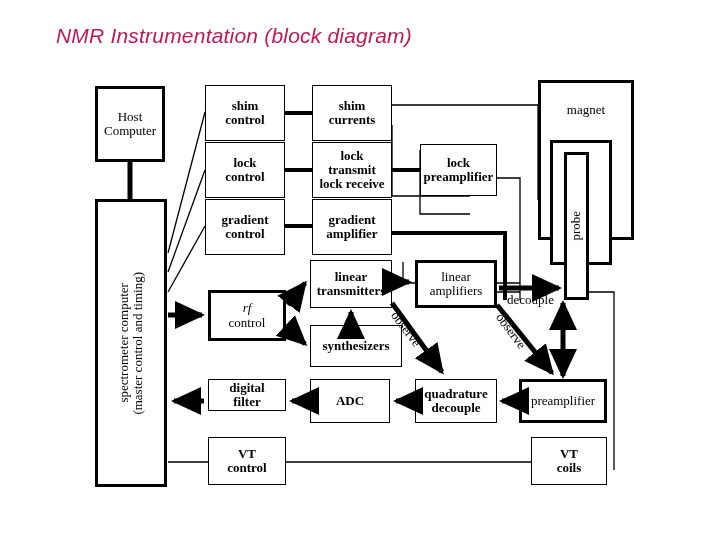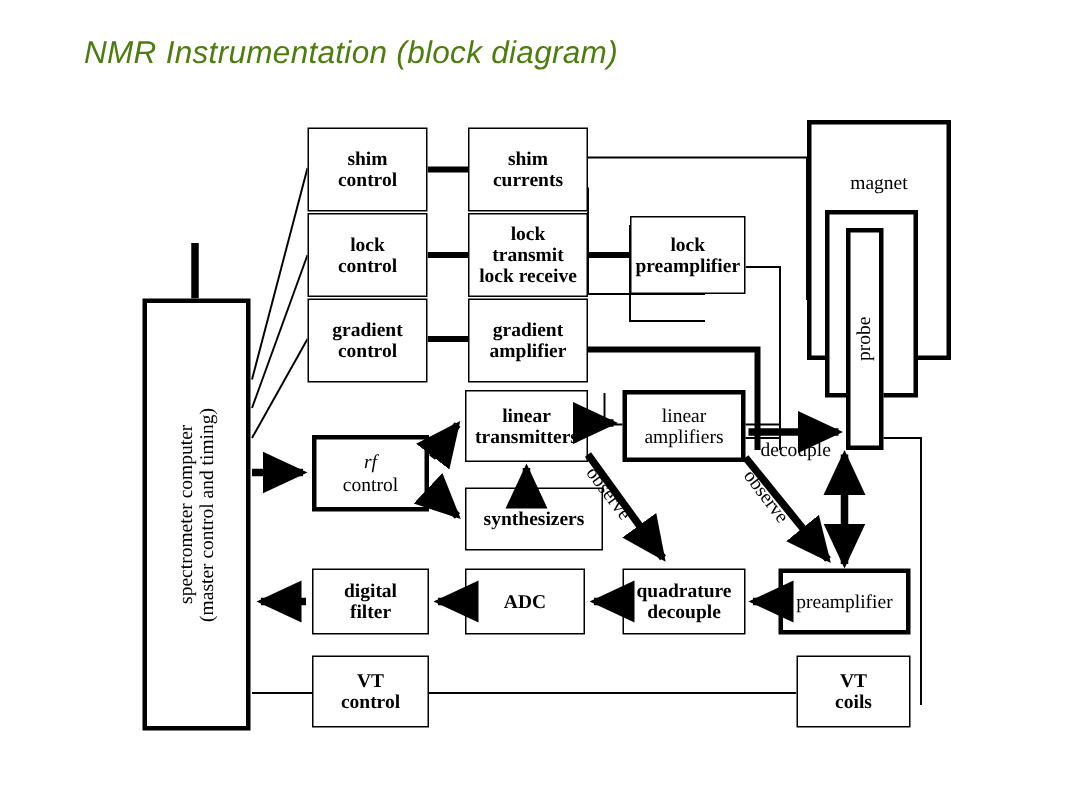--- a/index.html
+++ b/index.html
@@ -15,21 +15,21 @@
     overflow: hidden;
     font-family: "Liberation Serif", "DejaVu Serif", serif;
   }
   #title {
     position: absolute;
     left: 56px;
     top: 24px;
     font-family: "Liberation Sans", "DejaVu Sans", sans-serif;
     font-style: italic;
     font-size: 21px;
-    color: #4d7c0f;
+    color: #be185d;
     white-space: nowrap;
     letter-spacing: 0.2px;
   }
   #diagram {
     position: absolute;
     left: 0;
     top: 0;
     width: 720px;
     height: 540px;
   }
@@ -116,20 +116,26 @@
         <path d="M585 292 L614 292 L614 470" stroke-width="1.3"></path>
 
         <line x1="168" y1="462" x2="208" y2="462" stroke-width="1.3"></line>
 
         <line x1="285" y1="462" x2="531" y2="462" stroke-width="1.3"></line>
 
         <line x1="168" y1="400" x2="208" y2="400" stroke-width="0"></line>
       </g>
     </svg>
 
+    <div class="node thick" style="left:95px; top:86px; width:70px; height:76px;">
+      <span class="lbl">
+        <span>Host</span><br>
+        <span>Computer</span>
+      </span>
+    </div>
 
     <div class="node thick" style="left:95px; top:199px; width:72px; height:288px;">
       <span class="lbl vtext">
         <span>spectrometer computer</span><br>
         <span>(master control and timing)</span>
       </span>
     </div>
 
     <div class="node thin" style="left:205px; top:85px; width:80px; height:56px;">
       <span class="lbl">
@@ -173,21 +179,21 @@
       </span>
     </div>
 
     <div class="node thin" style="left:312px; top:199px; width:80px; height:56px;">
       <span class="lbl">
         <span>gradient</span><br>
         <span>amplifier</span>
       </span>
     </div>
 
-    <div class="node thick" style="left:538px; top:80px; width:96px; height:160px; align-items:flex-start; padding-top:32px; z-index:3;">
+    <div class="node thick" style="left:538px; top:80px; width:96px; height:160px; align-items:flex-start; padding-top:20px; z-index:3;">
       <span class="lbl">magnet</span>
     </div>
 
     <div class="node thick" style="left:550px; top:140px; width:62px; height:125px; z-index:4;">
       <span class="lbl vtext">shim coils</span>
     </div>
 
     <div class="node thick" style="left:564px; top:152px; width:25px; height:148px; z-index:5;">
       <span class="lbl vtext">probe</span>
     </div>
@@ -225,21 +231,21 @@
       <span class="lbl">
         <span>quadrature</span><br>
         <span>decouple</span>
       </span>
     </div>
 
     <div class="node thin" style="left:310px; top:379px; width:80px; height:44px;">
       <span class="lbl">ADC</span>
     </div>
 
-    <div class="node thin" style="left:208px; top:379px; width:78px; height:44px;">
+    <div class="node thin" style="left:208px; top:379px; width:78px; height:32px;">
       <span class="lbl">
         <span>digital</span><br>
         <span>filter</span>
       </span>
     </div>
 
     <div class="node thin" style="left:208px; top:437px; width:78px; height:48px;">
       <span class="lbl">
         <span>VT</span><br>
         <span>control</span>

